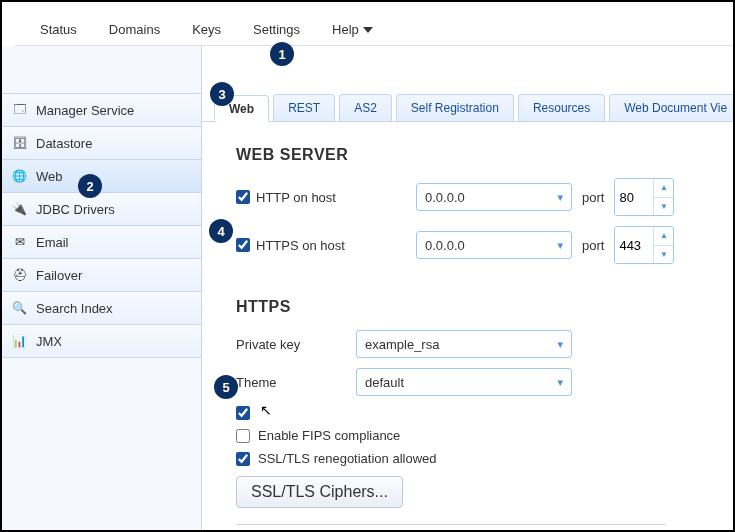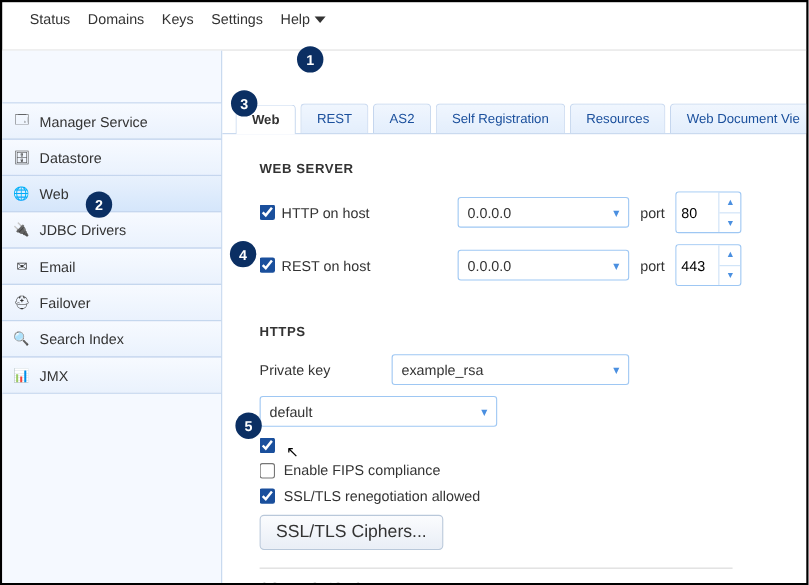--- a/index.html
+++ b/index.html
@@ -9,25 +9,26 @@
   color: #333;
   width: 735px;
   height: 532px;
   border: 2px solid #000;
   background: #fff;
   overflow: hidden;
   position: relative;
 }
 .top-nav {
   display: flex;
-  align-items: flex-start;
+  align-items: flex-end;
   padding: 8px 25px;
-  gap: 16px;
+  gap: 32px;
   border-bottom: 1px solid #e0e0e0;
   height: 44px;
+  margin-left: 13px;
 }
 .top-nav a { color: #333; text-decoration: none; cursor: pointer; }
 .top-nav .help { display: inline-flex; align-items: center; gap: 4px; }
 .caret-down { display:inline-block; width:0; height:0; border-left:5px solid transparent; border-right:5px solid transparent; border-top:6px solid #333; }
 
 .main-area {
   display: flex;
   height: calc(100% - 44px);
 }
 .sidebar {
@@ -83,21 +84,21 @@
   position: relative;
   top: 1px;
 }
 .panel {
   padding: 18px 12px 12px 34px;
 }
 .section-title {
   font-weight: bold;
   letter-spacing: 0.5px;
   margin: 6px 0 14px 0;
-  font-size: 12px;
+  font-size: 16px;
 }
 .row {
   display: flex;
   align-items: center;
   margin-bottom: 10px;
 }
 .row .lbl-check { display:flex; align-items:center; gap:6px; width: 180px; }
 .row .lbl-plain { width: 120px; }
 .combo {
   width: 156px;
@@ -236,21 +237,21 @@
           <div class="arrows">
             <span>▲</span>
             <span>▼</span>
           </div>
         </div>
       </div>
 
       <div class="row">
         <label class="lbl-check">
           <input type="checkbox" checked="" style="">
-          <span>REST on host</span>
+          <span>HTTPS on host</span>
         </label>
         <div class="combo">
           <span>0.0.0.0</span>
           <span class="chev">▾</span>
         </div>
         <span class="port-lbl">port</span>
         <div class="spinner">
           <input value="443" style="">
           <div class="arrows">
             <span>▲</span>
@@ -263,20 +264,21 @@
       <div class="section-title">HTTPS</div>
 
       <div class="row">
         <span class="lbl-plain">Private key</span>
         <div class="combo wide">
           <span>example_rsa</span>
           <span class="chev">▾</span>
         </div>
       </div>
       <div class="row">
+        <span class="lbl-plain">Theme</span>
         <div class="combo wide">
           <span>default</span>
           <span class="chev">▾</span>
         </div>
       </div>
 
       <div class="check-line">
         <input type="checkbox" checked="" style="">
       </div>
       <div class="check-line">

